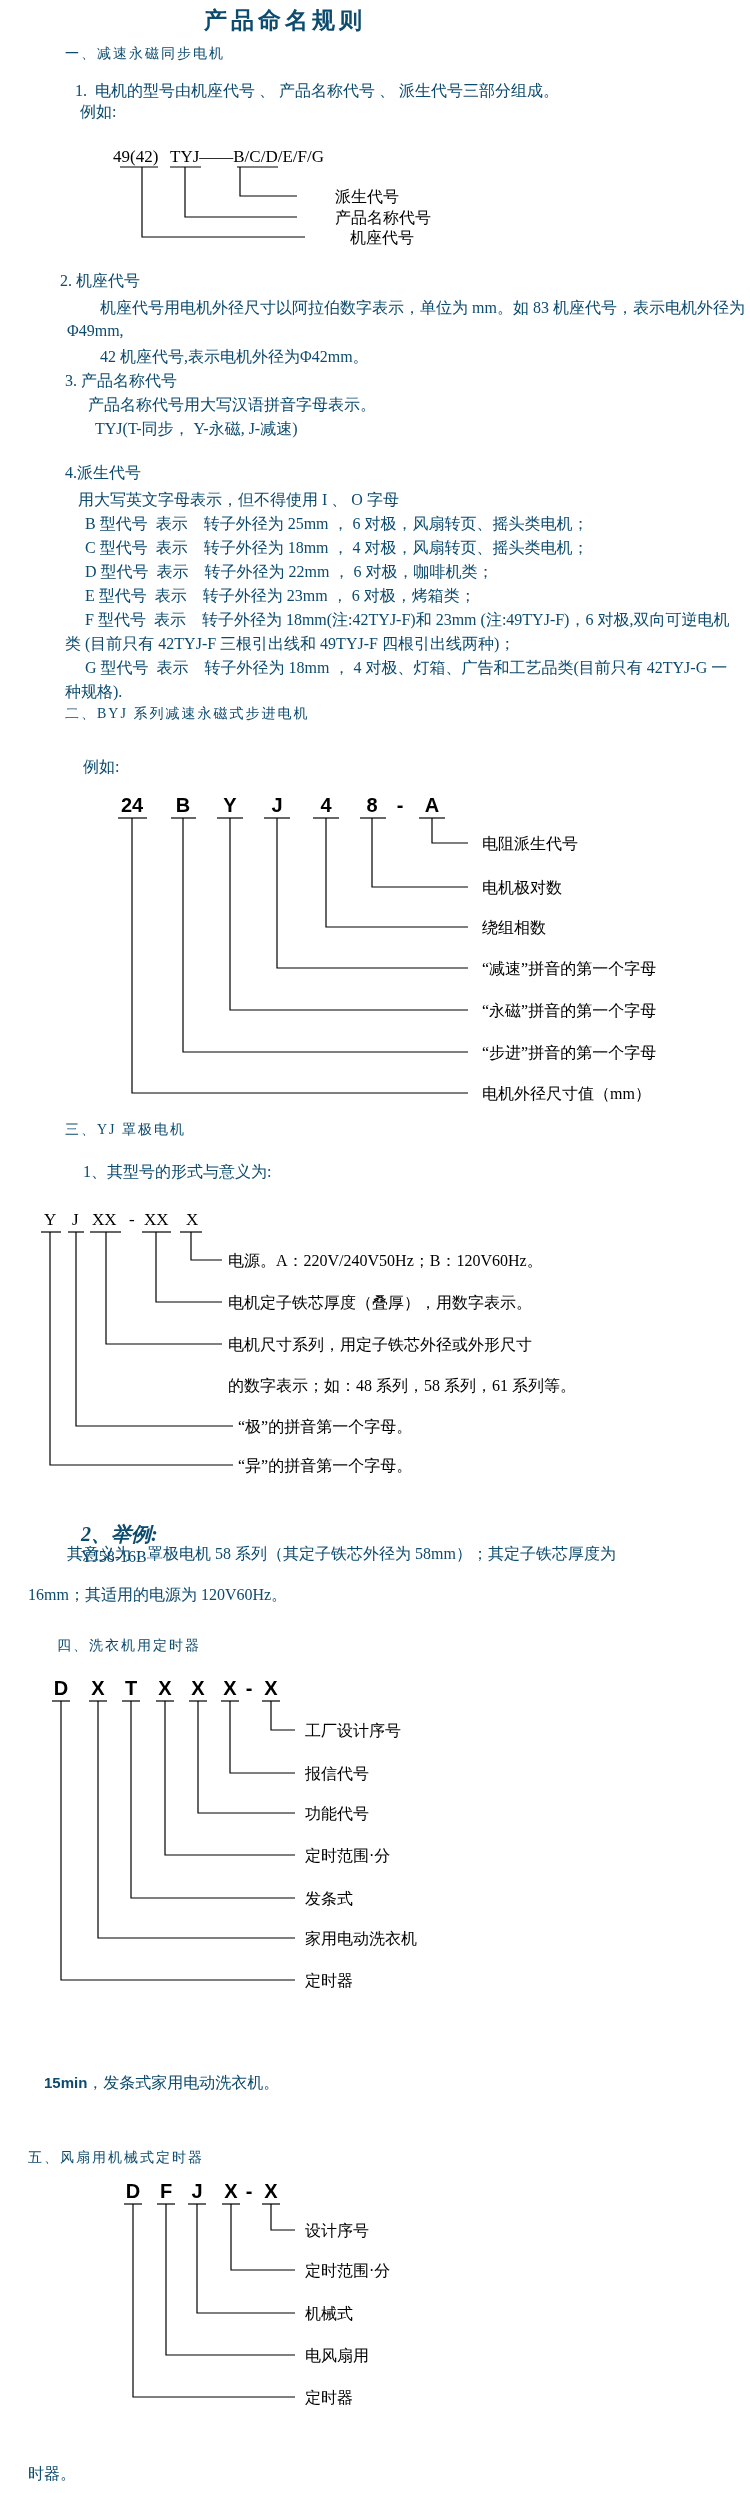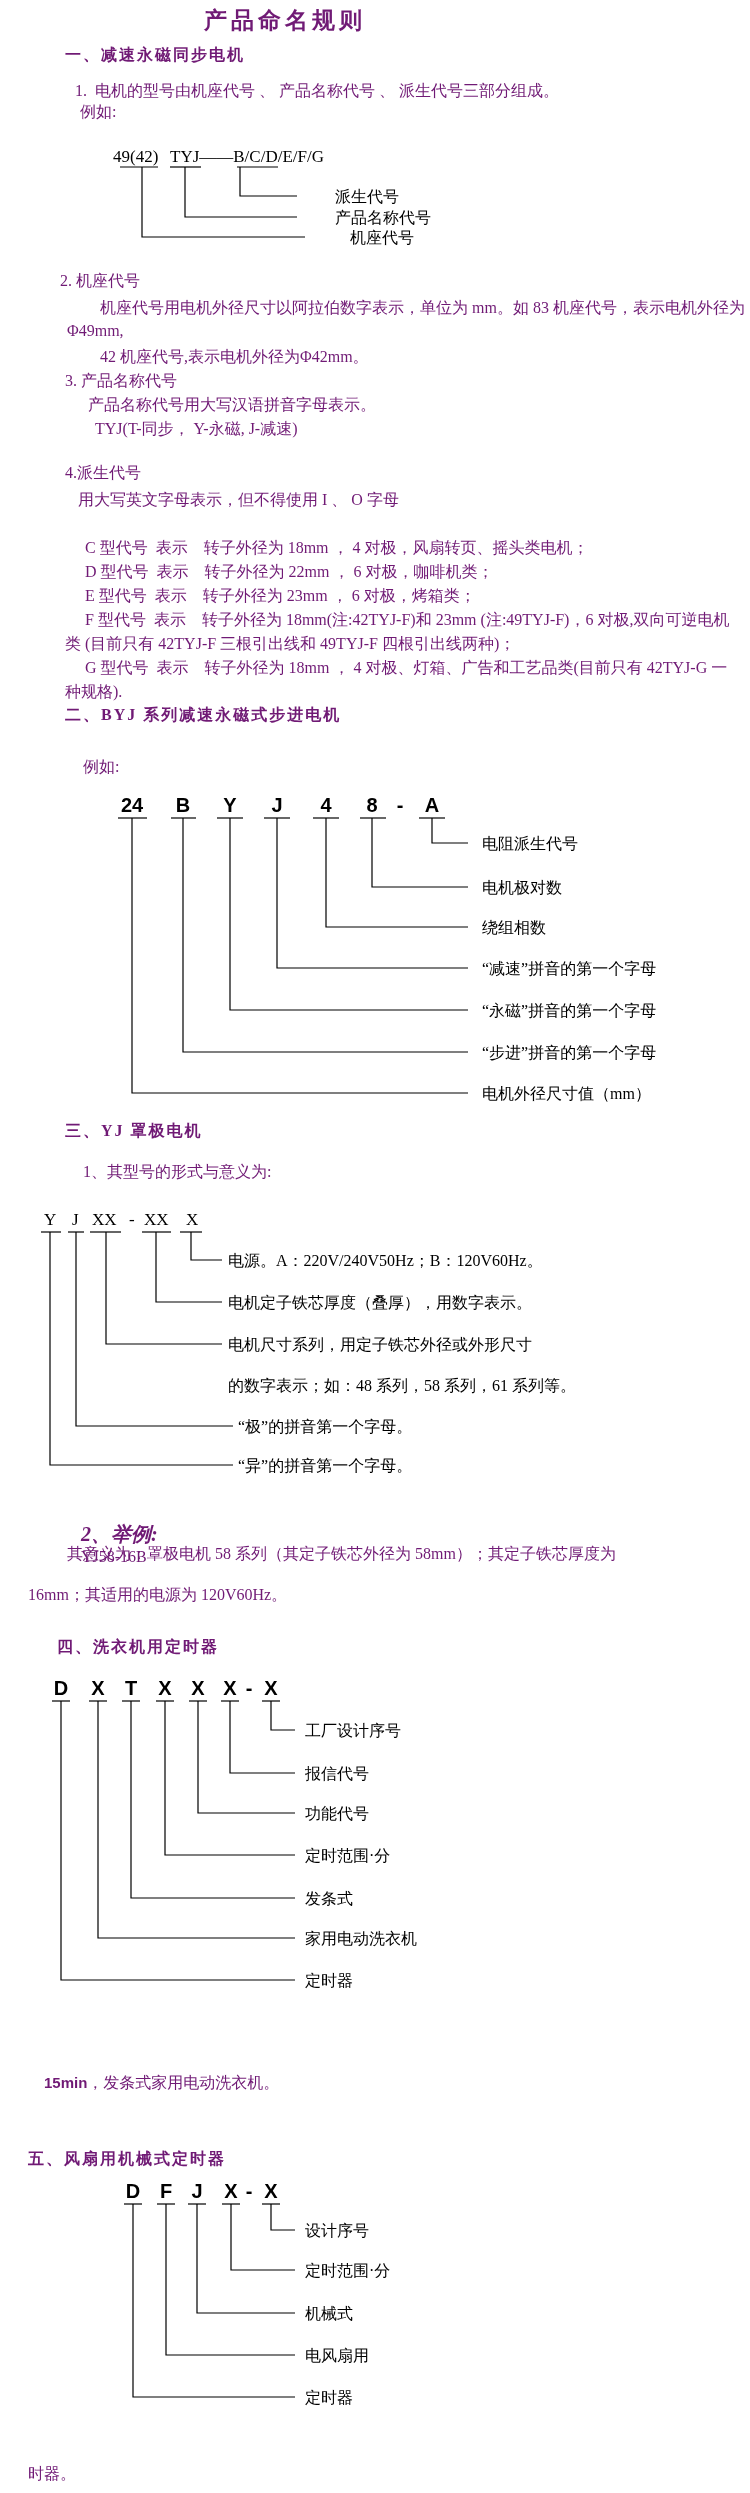--- a/index.html
+++ b/index.html
@@ -1,25 +1,26 @@
 <!DOCTYPE html>
 <html><head>
 <meta charset="utf-8">
 <style>
   html,body { margin:0; padding:0; background:#fff; }
   #page {
     position:relative; width:750px; height:2493px;
-    background:#ffffff; color:#701a75;
+    background:#ffffff; color:#0c4a6e;
     font-family:"Liberation Serif", serif;
     overflow:hidden;
+    border-radius:14px;
   }
   .abs { position:absolute; white-space:pre; }
   .t16 { font-size:16px; }
   .title { font-size:23px; font-weight:bold; letter-spacing:4px; }
-  .heading { font-size:16px; font-weight:bold; letter-spacing:2px; }
+  .heading { font-size:14px; font-weight:normal; letter-spacing:2px; }
   .sub-label { font-size:20px; font-weight:bold; font-style:italic; }
   .bn { font-family:"Liberation Sans", sans-serif; font-weight:bold; font-size:15px; }
   svg { position:absolute; left:0; overflow:visible; }
   svg text { fill:#000; }
   .tok-serif { font-family:"Liberation Serif", serif; font-size:17px; }
   .tok-sans  { font-family:"Liberation Sans", sans-serif; font-size:20px; font-weight:bold; }
   .lbl { font-family:"Liberation Serif", serif; font-size:16px; }
   .dline { stroke:#000; stroke-width:1.2; fill:none; }
 </style>
 </head>
@@ -54,20 +55,21 @@
   <div class="abs t16" style="left:67px; top:322px;">Φ49mm,</div>
   <div class="abs t16" style="left:100px; top:347px;">42 机座代号,表示电机外径为Φ42mm。</div>
 
   <div class="abs t16" style="left:65px; top:371px;">3. 产品名称代号</div>
   <div class="abs t16" style="left:88px; top:395px;">产品名称代号用大写汉语拼音字母表示。</div>
   <div class="abs t16" style="left:95px; top:419px;">TYJ(T-同步， Y-永磁, J-减速)</div>
 
   <div class="abs t16" style="left:65px; top:463px;">4.派生代号</div>
   <div class="abs t16" style="left:78px; top:490px;">用大写英文字母表示，但不得使用 I 、 O 字母</div>
 
+  <div class="abs t16" style="left:85px; top:514px;">B 型代号  表示    转子外径为 25mm ， 6 对极，风扇转页、摇头类电机；</div>
   <div class="abs t16" style="left:85px; top:538px;">C 型代号  表示    转子外径为 18mm ， 4 对极，风扇转页、摇头类电机；</div>
   <div class="abs t16" style="left:85px; top:562px;">D 型代号  表示    转子外径为 22mm ， 6 对极，咖啡机类；</div>
   <div class="abs t16" style="left:85px; top:586px;">E 型代号  表示    转子外径为 23mm ， 6 对极，烤箱类；</div>
   <div class="abs t16" style="left:85px; top:610px;">F 型代号  表示    转子外径为 18mm(注:42TYJ-F)和 23mm (注:49TYJ-F)，6 对极,双向可逆电机</div>
   <div class="abs t16" style="left:65px; top:634px;">类 (目前只有 42TYJ-F 三根引出线和 49TYJ-F 四根引出线两种)；</div>
   <div class="abs t16" style="left:85px; top:658px;">G 型代号  表示    转子外径为 18mm ， 4 对极、灯箱、广告和工艺品类(目前只有 42TYJ-G 一</div>
   <div class="abs t16" style="left:65px; top:682px;">种规格).</div>
 
   <div class="abs heading" style="left:65px; top:705px;">二、BYJ 系列减速永磁式步进电机</div>
   <div class="abs t16" style="left:83px; top:757px;">例如:</div>

